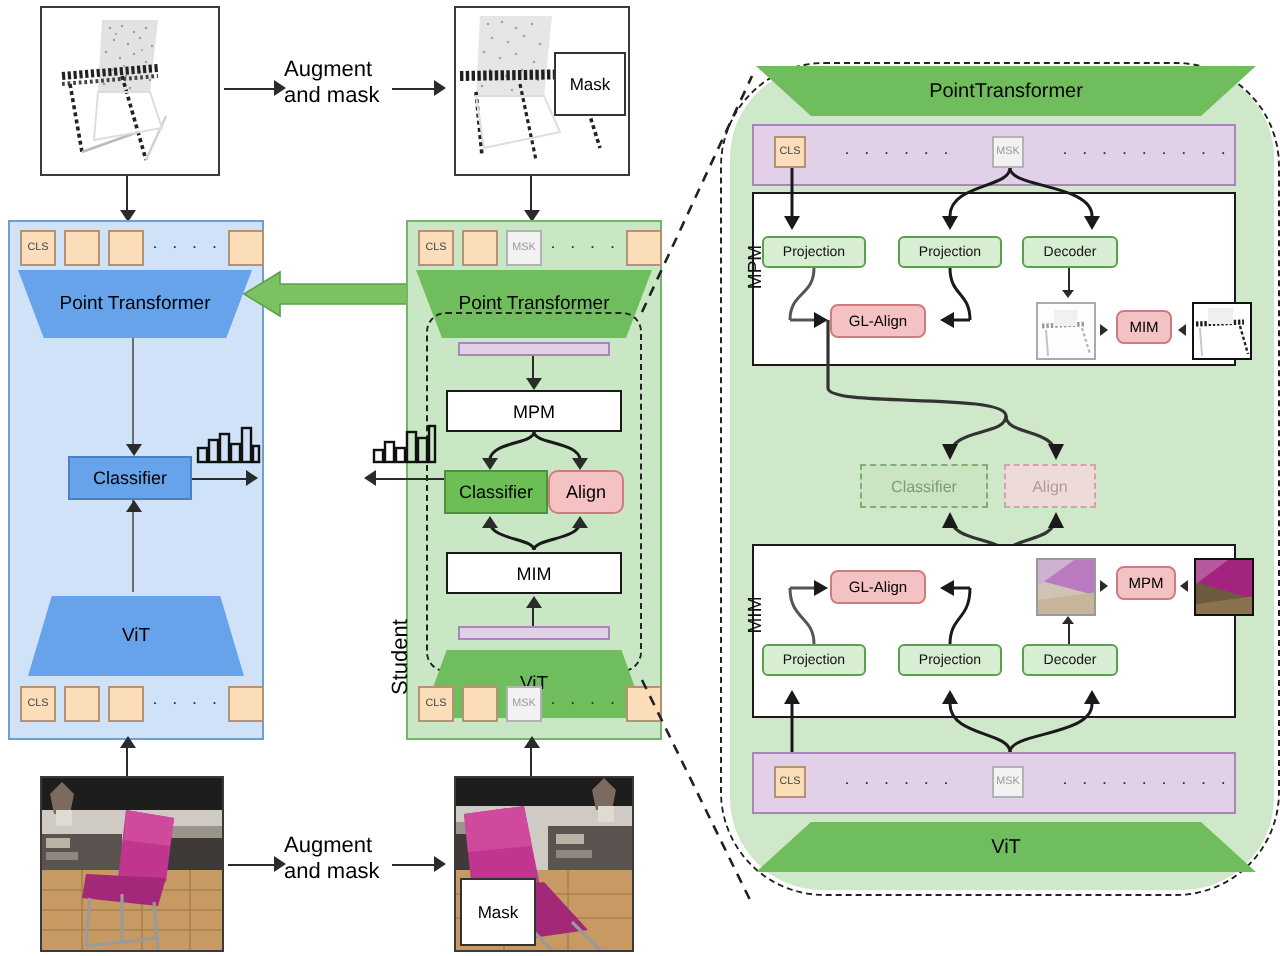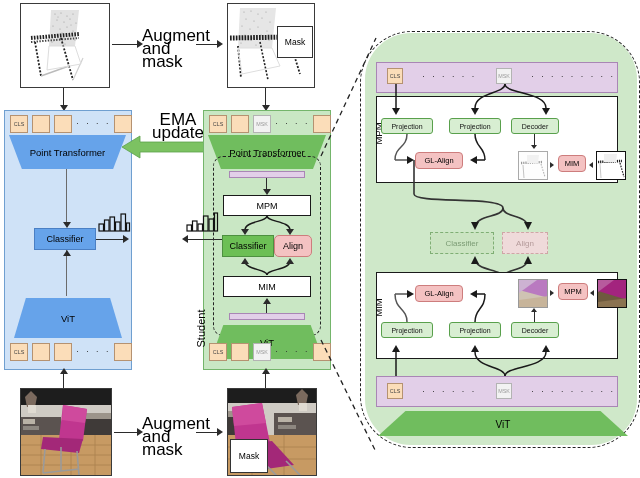--- a/index.html
+++ b/index.html
@@ -57,21 +57,21 @@
   .arrowD-s{width:0;height:0;border-left:3px solid transparent;border-right:3px solid transparent;
           border-top:4.5px solid #2b2b2b;}
   .arrowU-s{width:0;height:0;border-left:3px solid transparent;border-right:3px solid transparent;
           border-bottom:4.5px solid #2b2b2b;}
   .arrowR-s{width:0;height:0;border-top:3px solid transparent;border-bottom:3px solid transparent;
           border-left:4.5px solid #2b2b2b;}
   .arrowL-s{width:0;height:0;border-top:3px solid transparent;border-bottom:3px solid transparent;
           border-right:4.5px solid #2b2b2b;}
 
   .vrot{transform:rotate(-90deg);transform-origin:center;white-space:nowrap;}
-  .lbl{font-size:17px;color:#000;line-height:13px;}
+  .lbl{font-size:11px;color:#000;line-height:13px;}
   svg{display:block;overflow:visible;}
 </style>
 </head>
 <body>
 
 <div id="stage">
 
   <div class="abs" style="left:20px;top:3px;width:90px;height:85px;border:1.6px solid #3a3a3a;background:#fff;overflow:hidden;">
     <svg width="90" height="85" viewBox="0 0 90 85">
       <defs>
@@ -214,24 +214,20 @@
   <div class="abs tokrow" style="left:10px;top:343px;">
     <div class="tok cls">
         <span>CLS</span>
       </div>
     <div class="tok"></div>
     <div class="tok"></div>
     <div class="dots">· · · ·</div>
     <div class="tok"></div>
   </div>
 
-  <div class="abs lbl" style="left:148px;top:113px;width:60px;text-align:center;">
-    <div>EMA</div>
-    <div>update</div>
-  </div>
   <div class="abs" style="left:122px;top:134px;width:98px;height:26px;">
     <svg width="98" height="26" viewBox="0 0 98 26">
       <polygon points="0,13 18,2 18,8 98,8 98,18 18,18 18,24" fill="#7cc262" stroke="#5aa14a" stroke-width="0.8"></polygon>
     </svg>
   </div>
 
   <div class="abs panel-student" style="left:203px;top:110px;width:128px;height:260px;">
   </div>
 
   <div class="abs vrot lbl" style="left:170px;top:322px;width:62px;text-align:center;font-size:11px;">
@@ -412,20 +408,23 @@
   <div class="abs arrowU" style="left:262px;top:368px;"></div>
 
   <svg class="abs" style="left:318px;top:30px;width:60px;height:430px;">
     <path d="M3,126 L58,8" stroke="#222" stroke-width="1.3" stroke-dasharray="5 4" fill="none"></path>
     <path d="M3,310 L58,422" stroke="#222" stroke-width="1.3" stroke-dasharray="5 4" fill="none"></path>
   </svg>
 
   <div class="abs panel-zoom" style="left:365px;top:33px;width:272px;height:412px;border-radius:46px;"></div>
   <div class="abs" style="left:360px;top:31px;width:280px;height:417px;border:1.4px dashed #222;border-radius:52px;"></div>
 
+  <div class="trap trap-green" style="left:378px;top:33px;width:250px;height:25px;">
+    <div class="trap-lbl" style="font-size:10px;">PointTransformer</div>
+  </div>
 
   <div class="abs purplestrip" style="left:376px;top:62px;width:242px;height:31px;"></div>
   <div class="abs tok cls" style="left:387px;top:68px;">
       <span>CLS</span>
     </div>
   <div class="abs dots" style="left:422px;top:72px;">· · · · · ·</div>
   <div class="abs tok msk" style="left:496px;top:68px;">
       <span>MSK</span>
     </div>
   <div class="abs dots" style="left:531px;top:72px;">· · · · · · · · ·</div>

